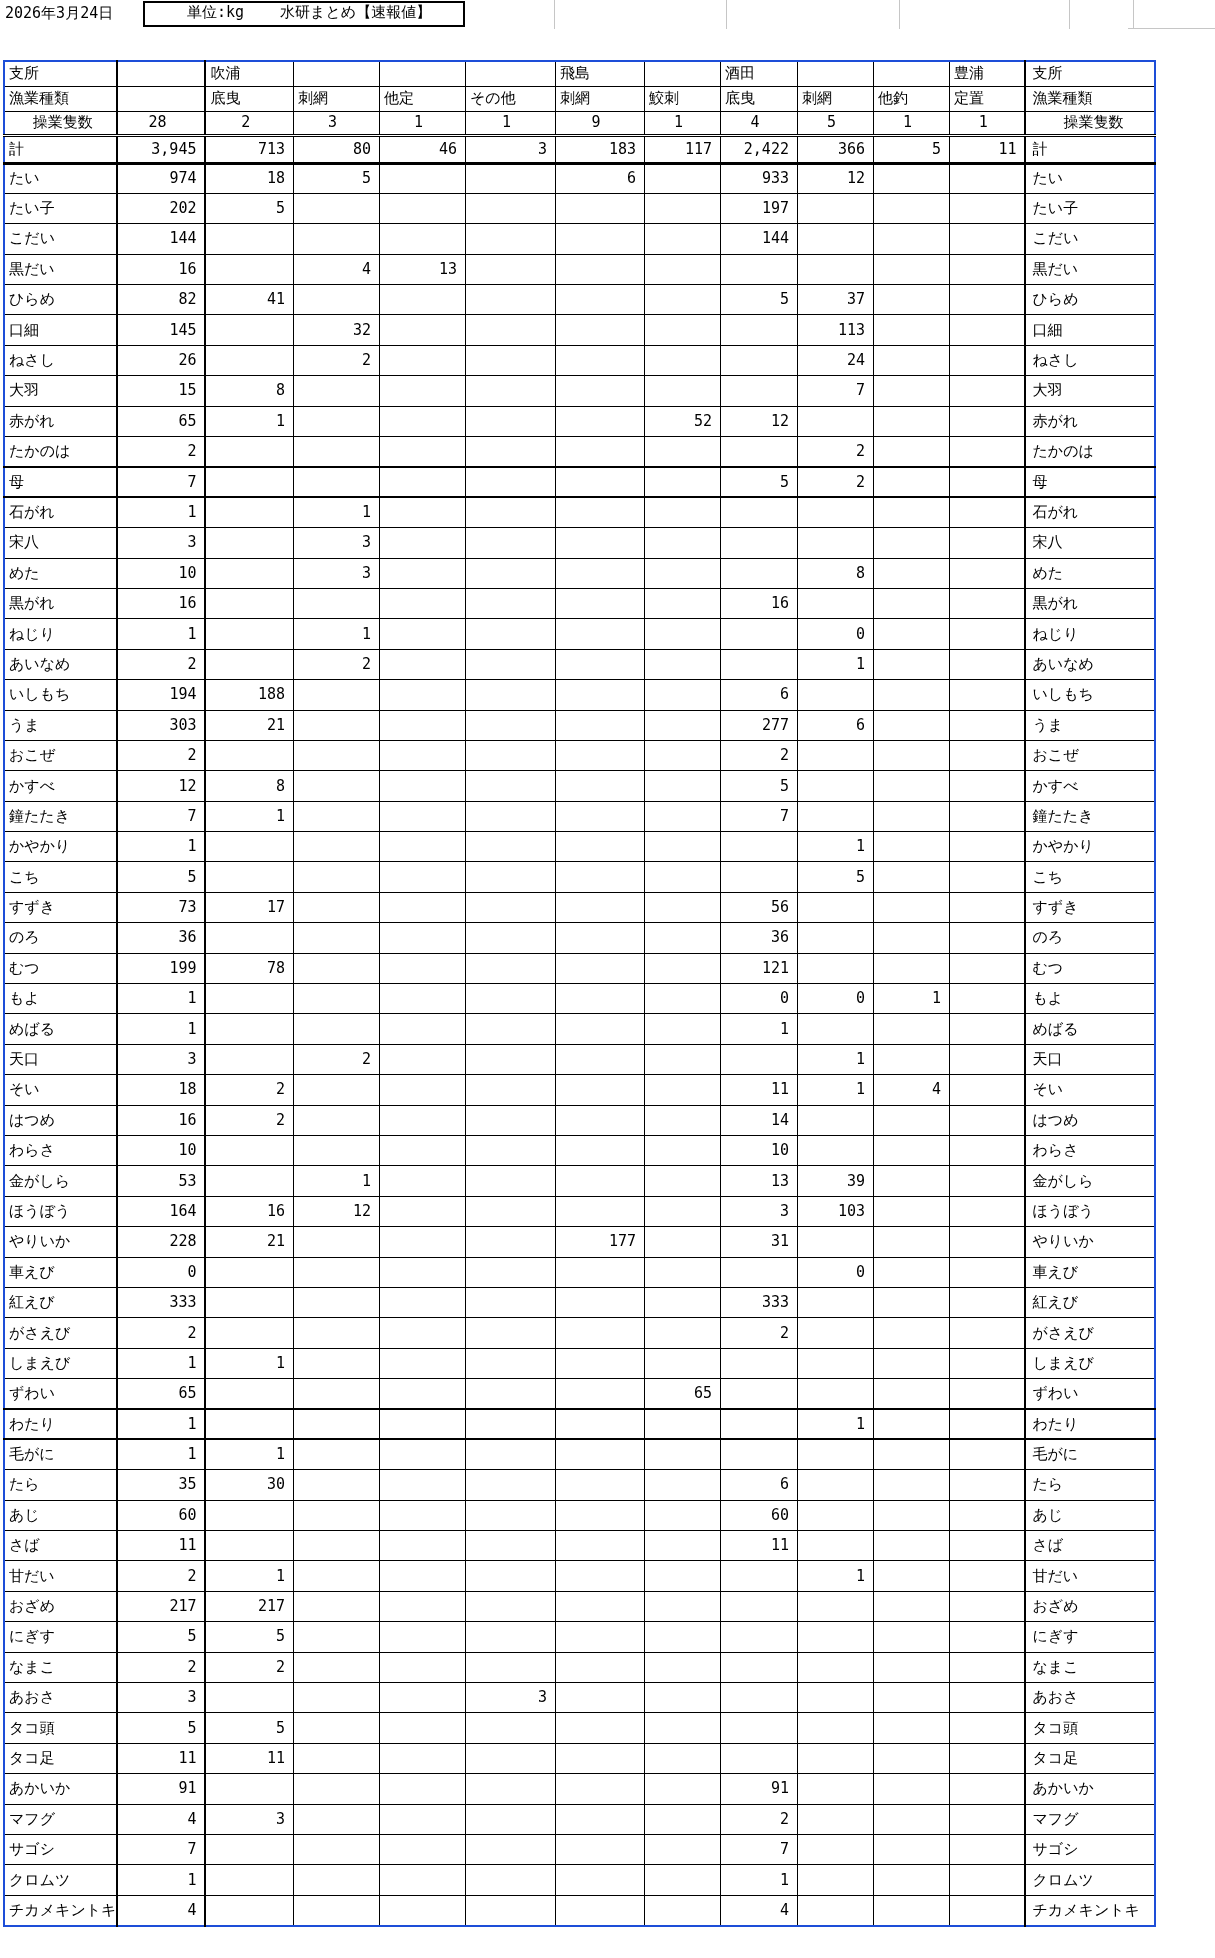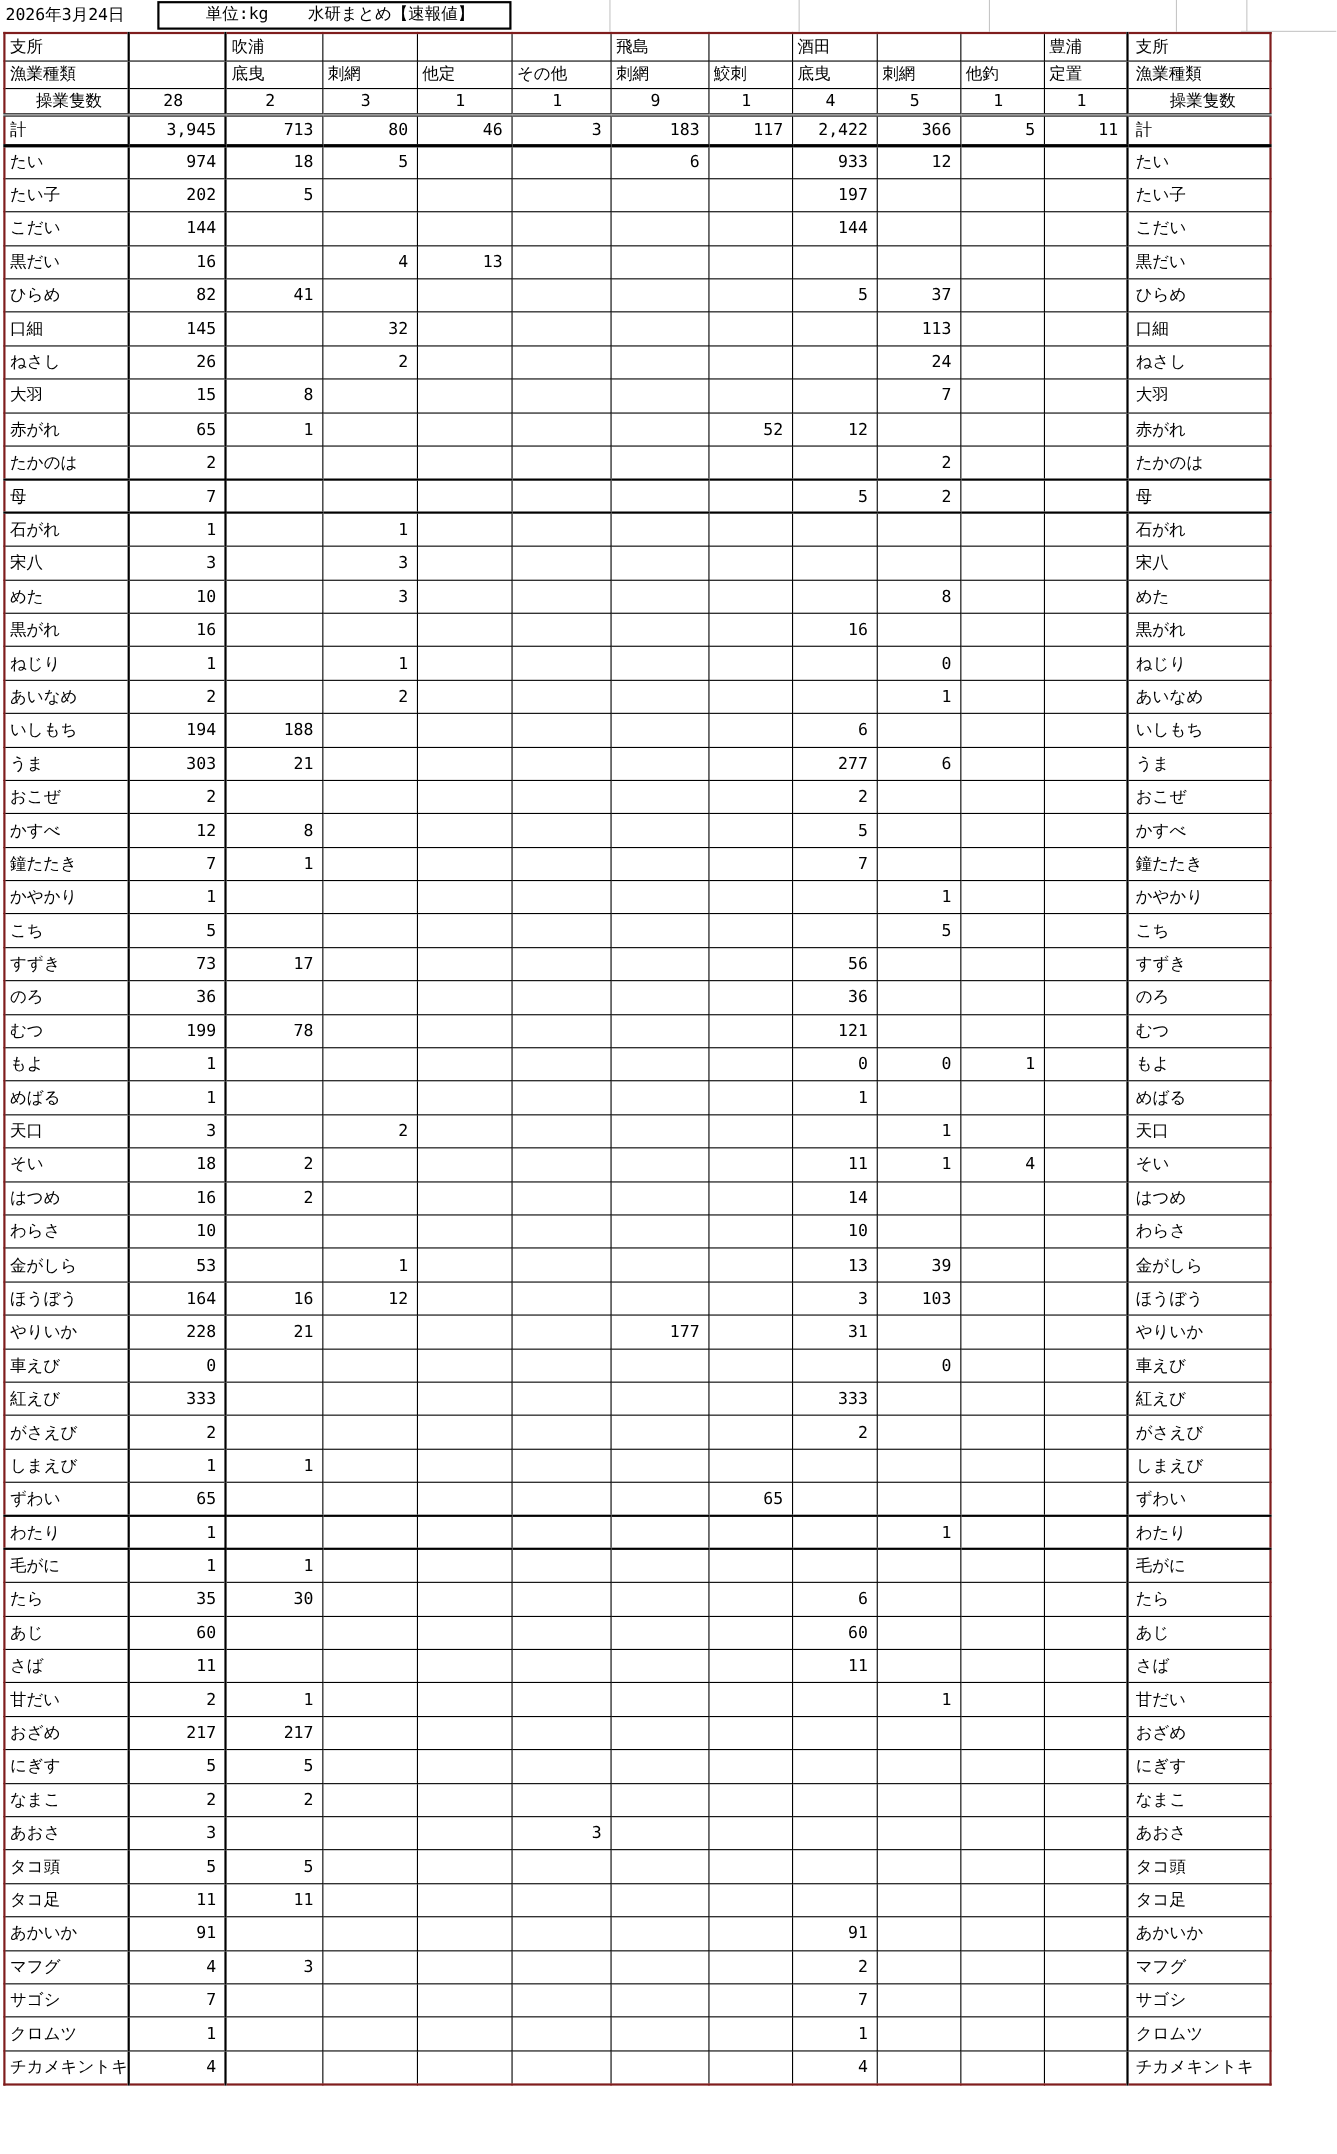--- a/index.html
+++ b/index.html
@@ -7,21 +7,21 @@
        font-family:"DejaVu Sans Mono","DejaVu Sans","Liberation Sans",monospace;}
   .toprow{position:relative;width:1215px;height:29px;}
   .date-cell{position:absolute;left:5px;top:4px;font-size:15px;white-space:nowrap;}
   .title-box{position:absolute;left:143px;top:1px;width:322px;height:26px;
              border:2px solid #000;box-sizing:border-box;display:flex;align-items:flex-start;}
   .unit{margin-left:42px;font-size:15px;white-space:nowrap;}
   .title{margin-left:36px;font-size:15px;white-space:nowrap;}
   .gridv{position:absolute;top:0;width:1px;height:29px;}
   .gridh{position:absolute;height:1px;}
   table{border-collapse:collapse;table-layout:fixed;margin-left:3px;
-        border:2px solid #7f1d1d;}
+        border:2px solid #1d4ed8;margin-top:31px;}
   td{border:1px solid #000;font-size:15px;line-height:1;padding:0;
      overflow:hidden;white-space:nowrap;box-sizing:border-box;vertical-align:middle;}
   td.lab{text-align:left;padding-left:4px;}
   td.num{text-align:right;padding-right:8px;}
   td.colB{border-left:2px solid #000;border-right:2px solid #000;}
   td.colM{border-left:2px solid #000;}
   td.colM.lab{padding-left:6px;}
   tr.branch td,tr.method td{height:25px;}
   tr.vessels td{height:24px;border-bottom:3px double #000;text-align:center;}
   tr.total td{height:28px;border-bottom:3px solid #000;}

